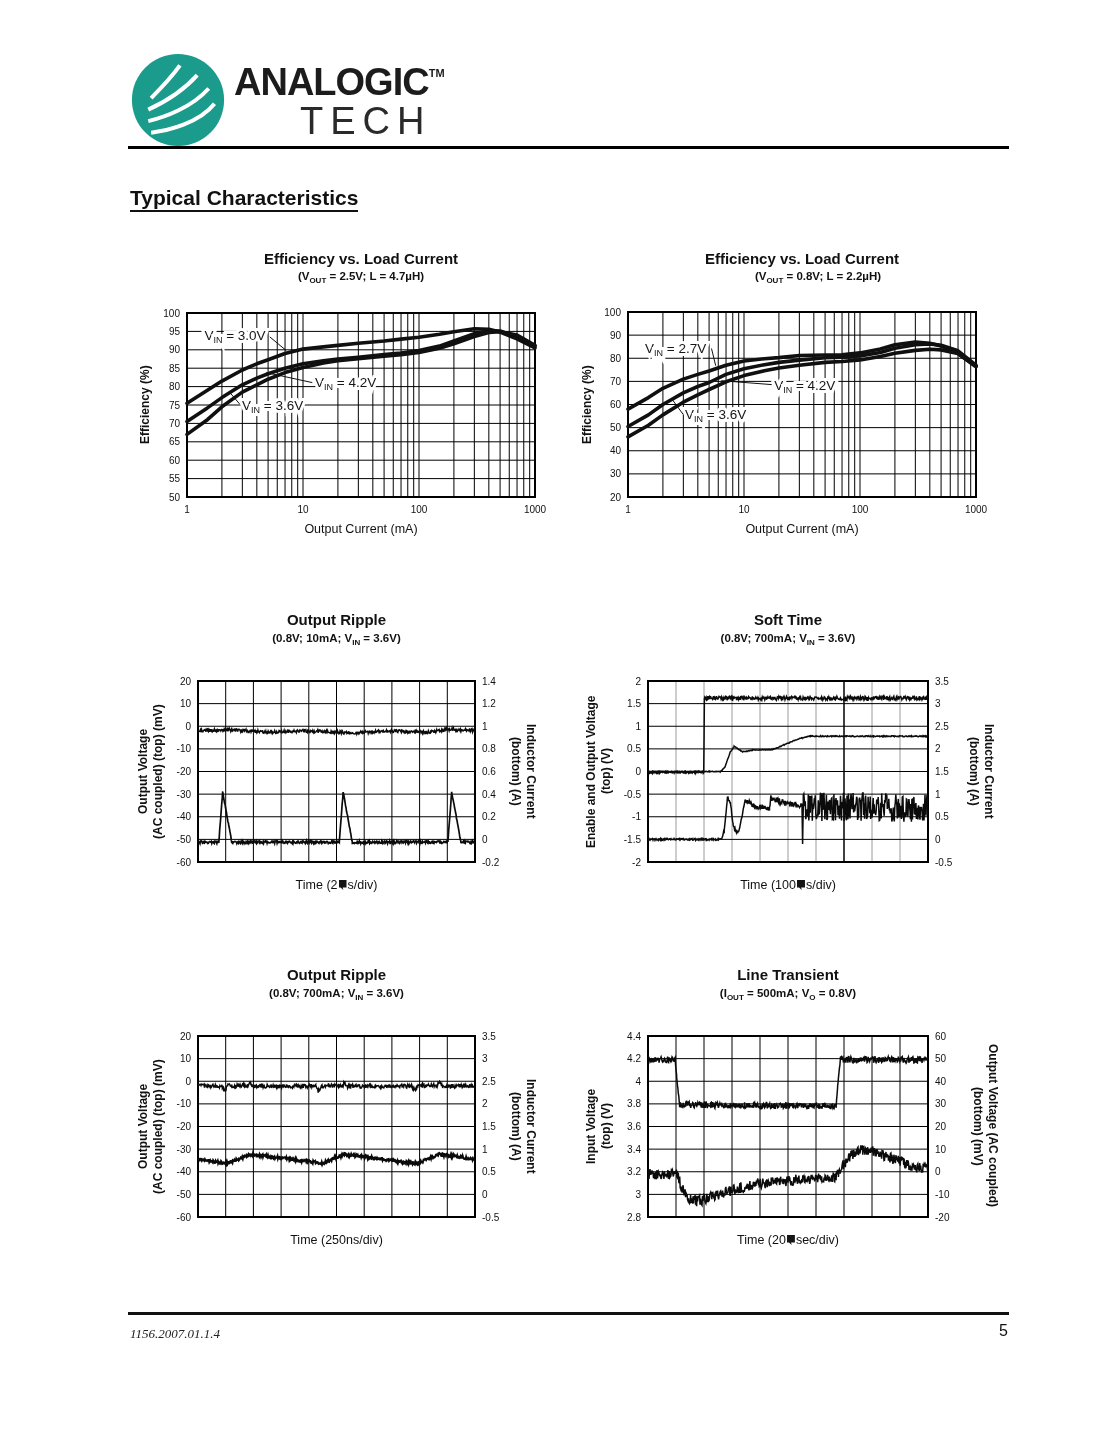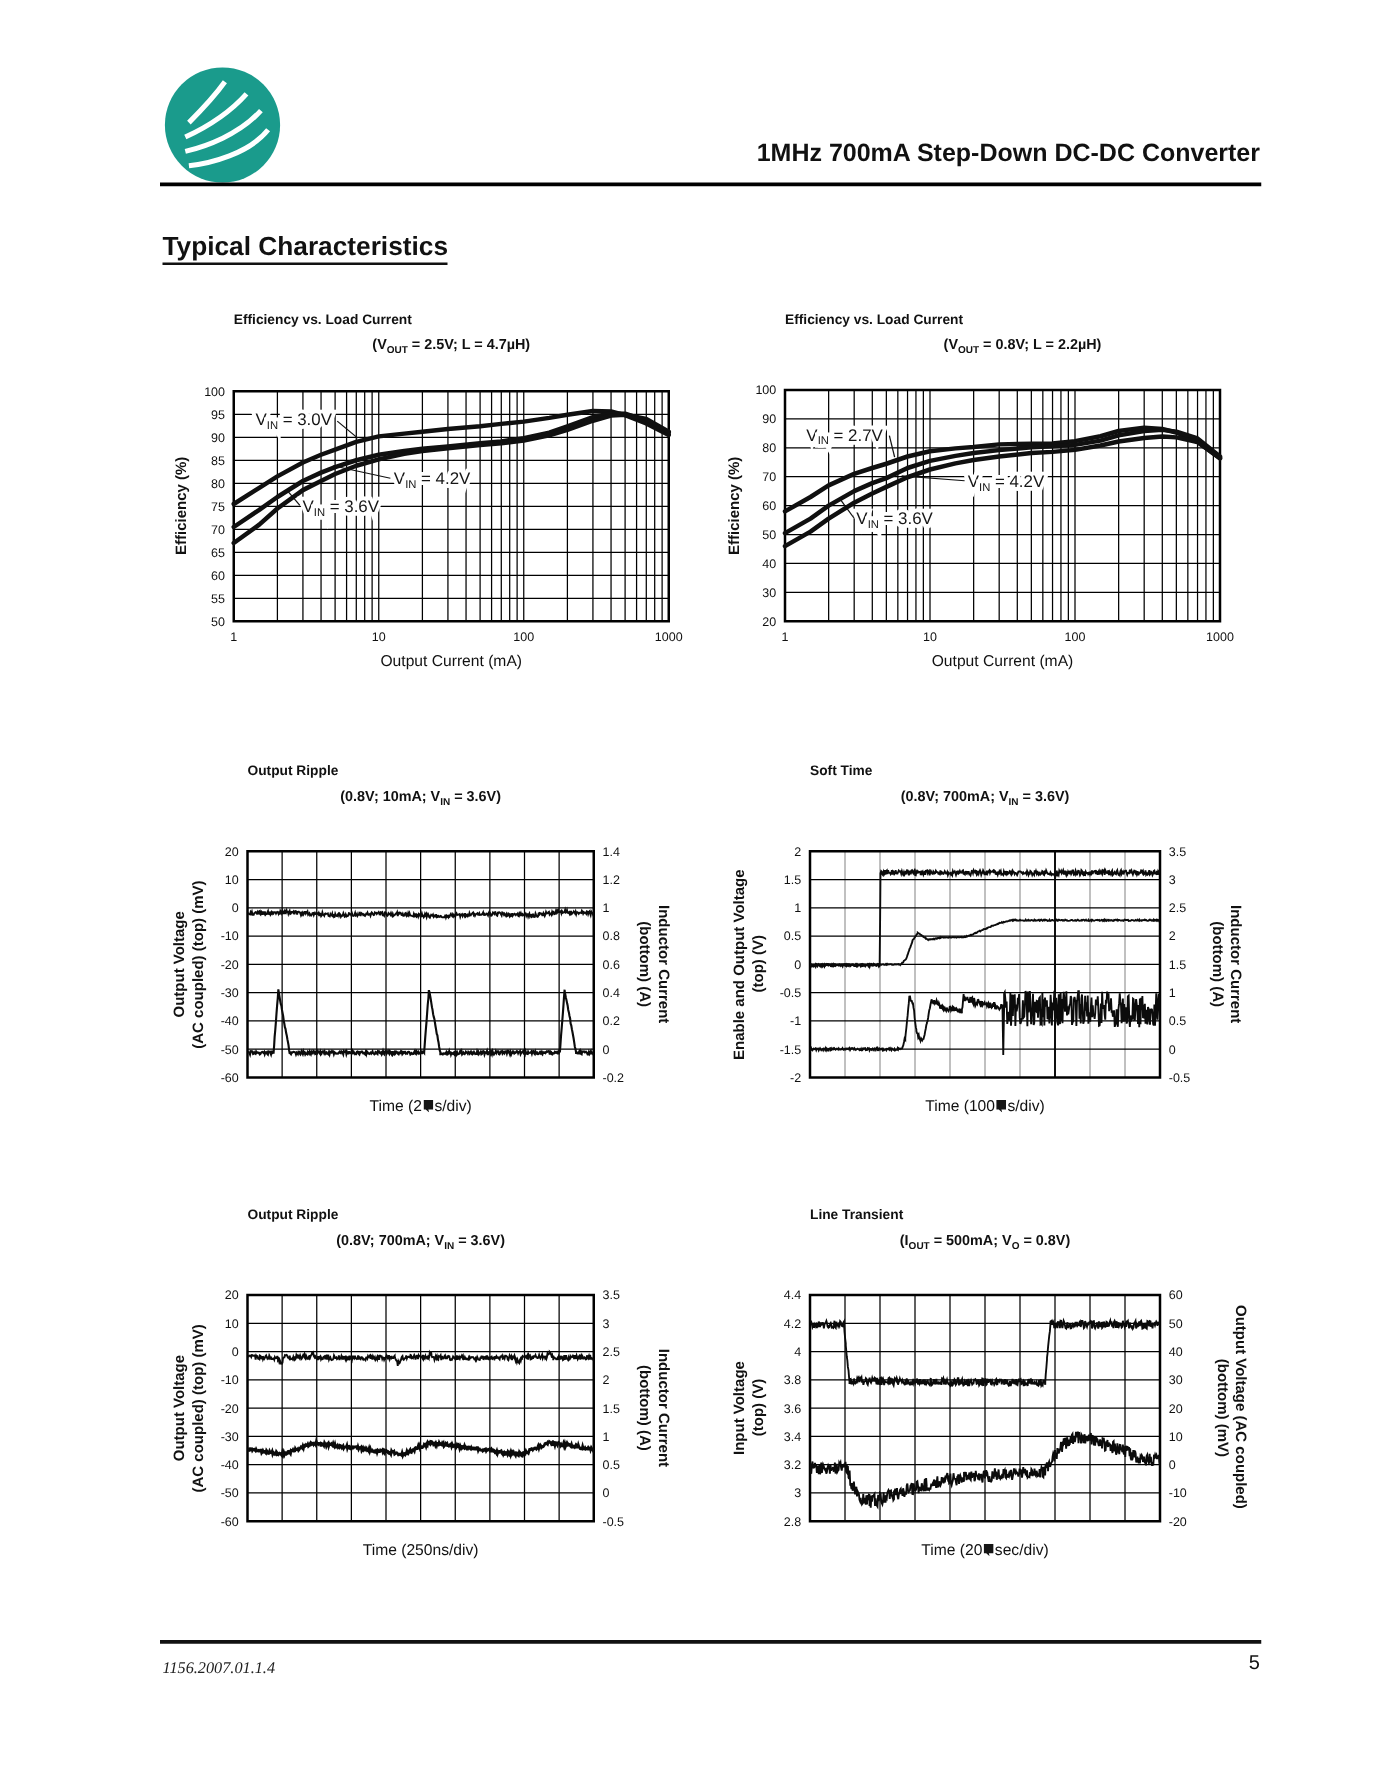--- a/index.html
+++ b/index.html
@@ -12,21 +12,21 @@
   .brand-top .tm{font-size:11px;font-weight:700;vertical-align:18px;letter-spacing:0;}
   .brand-bottom{font-size:38px;font-weight:400;letter-spacing:7px;color:#2a2a2a;margin-left:66px;margin-top:-3px;}
   .part{position:absolute;left:560px;width:448px;top:76px;text-align:right;font-size:28px;font-weight:700;}
   .part-sub{position:absolute;left:460px;width:548px;top:112px;text-align:right;font-size:20px;font-weight:700;}
   .hdr-rule{position:absolute;left:128px;top:146px;width:881px;height:3px;background:#000;}
   .section-title{position:absolute;left:130px;top:186px;font-size:21px;font-weight:700;}
   .section-title span{border-bottom:2.5px solid #111;padding-bottom:1px;}
   
   .chart{position:absolute;}
   .chart svg{position:absolute;left:0;top:0;}
-  .c-title{position:absolute;font-weight:700;font-size:11px;}
+  .c-title{position:absolute;text-align:center;font-weight:700;font-size:15px;}
   .c-sub{position:absolute;text-align:center;font-weight:700;font-size:11.5px;}
   .c-sub sub{font-size:8px;}
   .c-xlabel{position:absolute;text-align:center;font-weight:400;font-size:12.5px;}
   .rot{position:absolute;writing-mode:vertical-rl;text-align:center;font-weight:700;font-size:12px;line-height:15px;white-space:nowrap;}
   .rot.flip{transform:rotate(180deg);}
   .rot span{display:block;}
   .mu-blob{display:inline-block;width:8px;height:10px;background:#151515;vertical-align:-1px;margin:0 1px;
     clip-path:polygon(0 0,100% 0,100% 75%,52% 75%,60% 100%,26% 75%,0 75%);}
   svg text{font-family:"Liberation Sans",sans-serif;}
   
@@ -41,21 +41,24 @@
 
   <svg class="logo" width="96" height="96" viewBox="0 0 100 100">
     <circle cx="50" cy="50" r="48" id="logo-circle" fill="#1A9B8C"></circle>
     <g fill="none" stroke="#ffffff" stroke-width="4.2">
       <path d="M22,84 C40,82 72,74 88,54"></path>
       <path d="M19,72 C36,68 64,58 82,38"></path>
       <path d="M19,60 C32,54 54,42 70,24"></path>
       <path d="M22,48 C30,40 42,28 52,14"></path>
     </g>
   </svg>
-  <div class="part-sub">1MHz 700mA Step-Down DC-DC Converter</div>
+  <div class="brand">
+    <div class="brand-top"><span>ANALOGIC</span><span class="tm">TM</span></div>
+    <div class="brand-bottom">TECH</div>
+  </div>
   <div class="hdr-rule"></div>
 
   <div class="section-title"><span>Typical Characteristics</span></div>
 
   <div class="chart" style="left:128px;top:246px;width:432px;height:300px">
     <svg width="432" height="300" viewBox="0 0 432 300">
         <line x1="59" y1="251" x2="407" y2="251" stroke="#000" stroke-width="1"></line>
         <line x1="59" y1="232.6" x2="407" y2="232.6" stroke="#000" stroke-width="1"></line>
         <line x1="59" y1="214.2" x2="407" y2="214.2" stroke="#000" stroke-width="1"></line>
         <line x1="59" y1="195.8" x2="407" y2="195.8" stroke="#000" stroke-width="1"></line>

